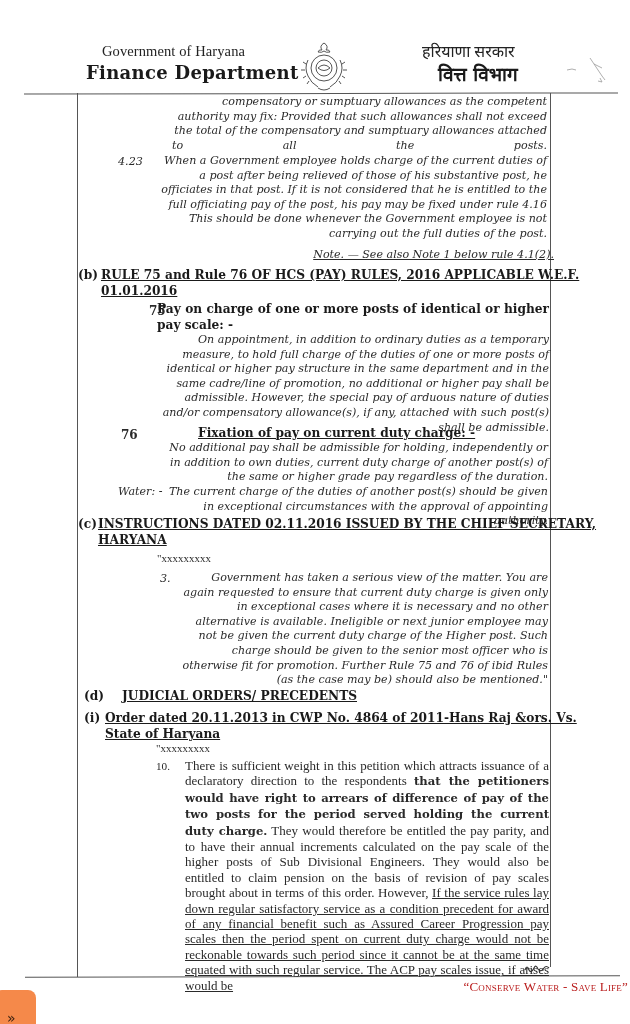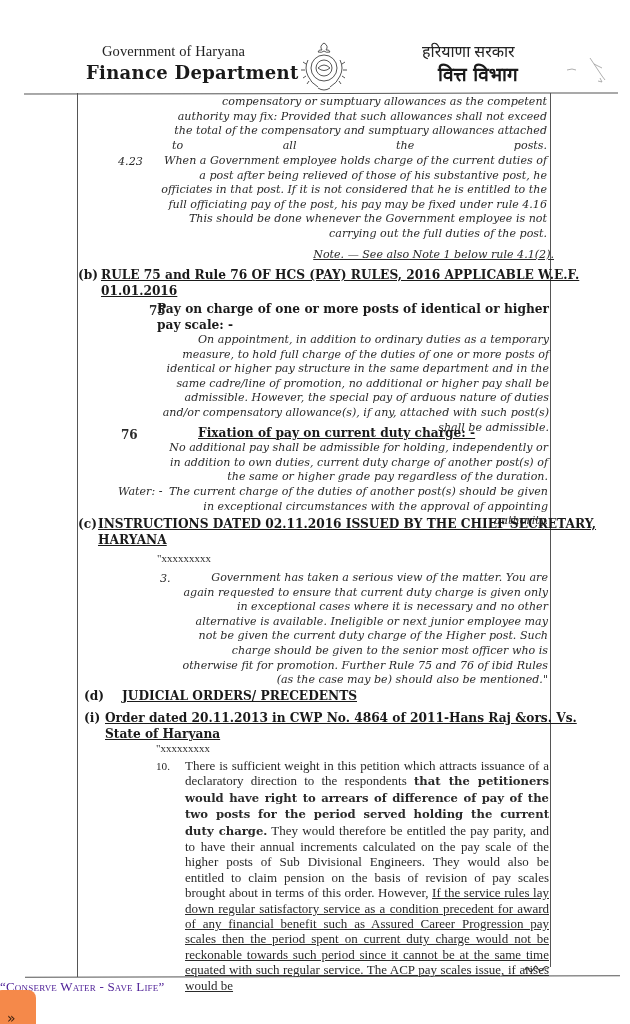--- a/index.html
+++ b/index.html
@@ -21,21 +21,21 @@
 
   .txt { position: absolute; font-size: 11.1px; line-height: 14.6px; color: #2a2a2a; text-align: justify; }
   .it { font-style: italic; font-family: "DejaVu Serif", serif; text-align: right; }
   .rm { font-family: "Liberation Serif", serif; font-size: 13px; line-height: 15.4px; }
   .head { font-weight: bold; font-size: 12.2px; line-height: 15.5px; color: #1a1a1a; }
   .ul { text-decoration: underline; }
   .jl { text-align-last: justify; font-style: italic; }
   .num { position: absolute; font-size: 11.2px; color: #2a2a2a; }
   .numb { font-weight: bold; font-size: 12px; }
 
-  #footer { left: 0; width: 628px; top: 979px; text-align: left; font-family: "Liberation Serif", serif; font-size: 13px; color: #4c1d95; font-variant: small-caps; letter-spacing: 0.2px; }
+  #footer { left: 0; width: 628px; top: 979px; text-align: right; font-family: "Liberation Serif", serif; font-size: 13px; color: #b91c1c; font-variant: small-caps; letter-spacing: 0.2px; }
   #orange-btn { left: -6px; top: 990px; width: 42px; height: 44px; background: #f5894a; border-radius: 8px; }
   #orange-btn span { position: absolute; left: 13px; top: 20px; color: #3a2010; font-size: 14px; font-family: "DejaVu Sans", sans-serif; }
   #initials { left: 523px; top: 960px; width: 28px; height: 16px; }
 </style>
 </head>
 <body>
 
 <div class="abs" id="hdr-en1">Government of Haryana</div>
 <div class="abs" id="hdr-en2">Finance Department</div>
 <div class="abs" id="emblem">

